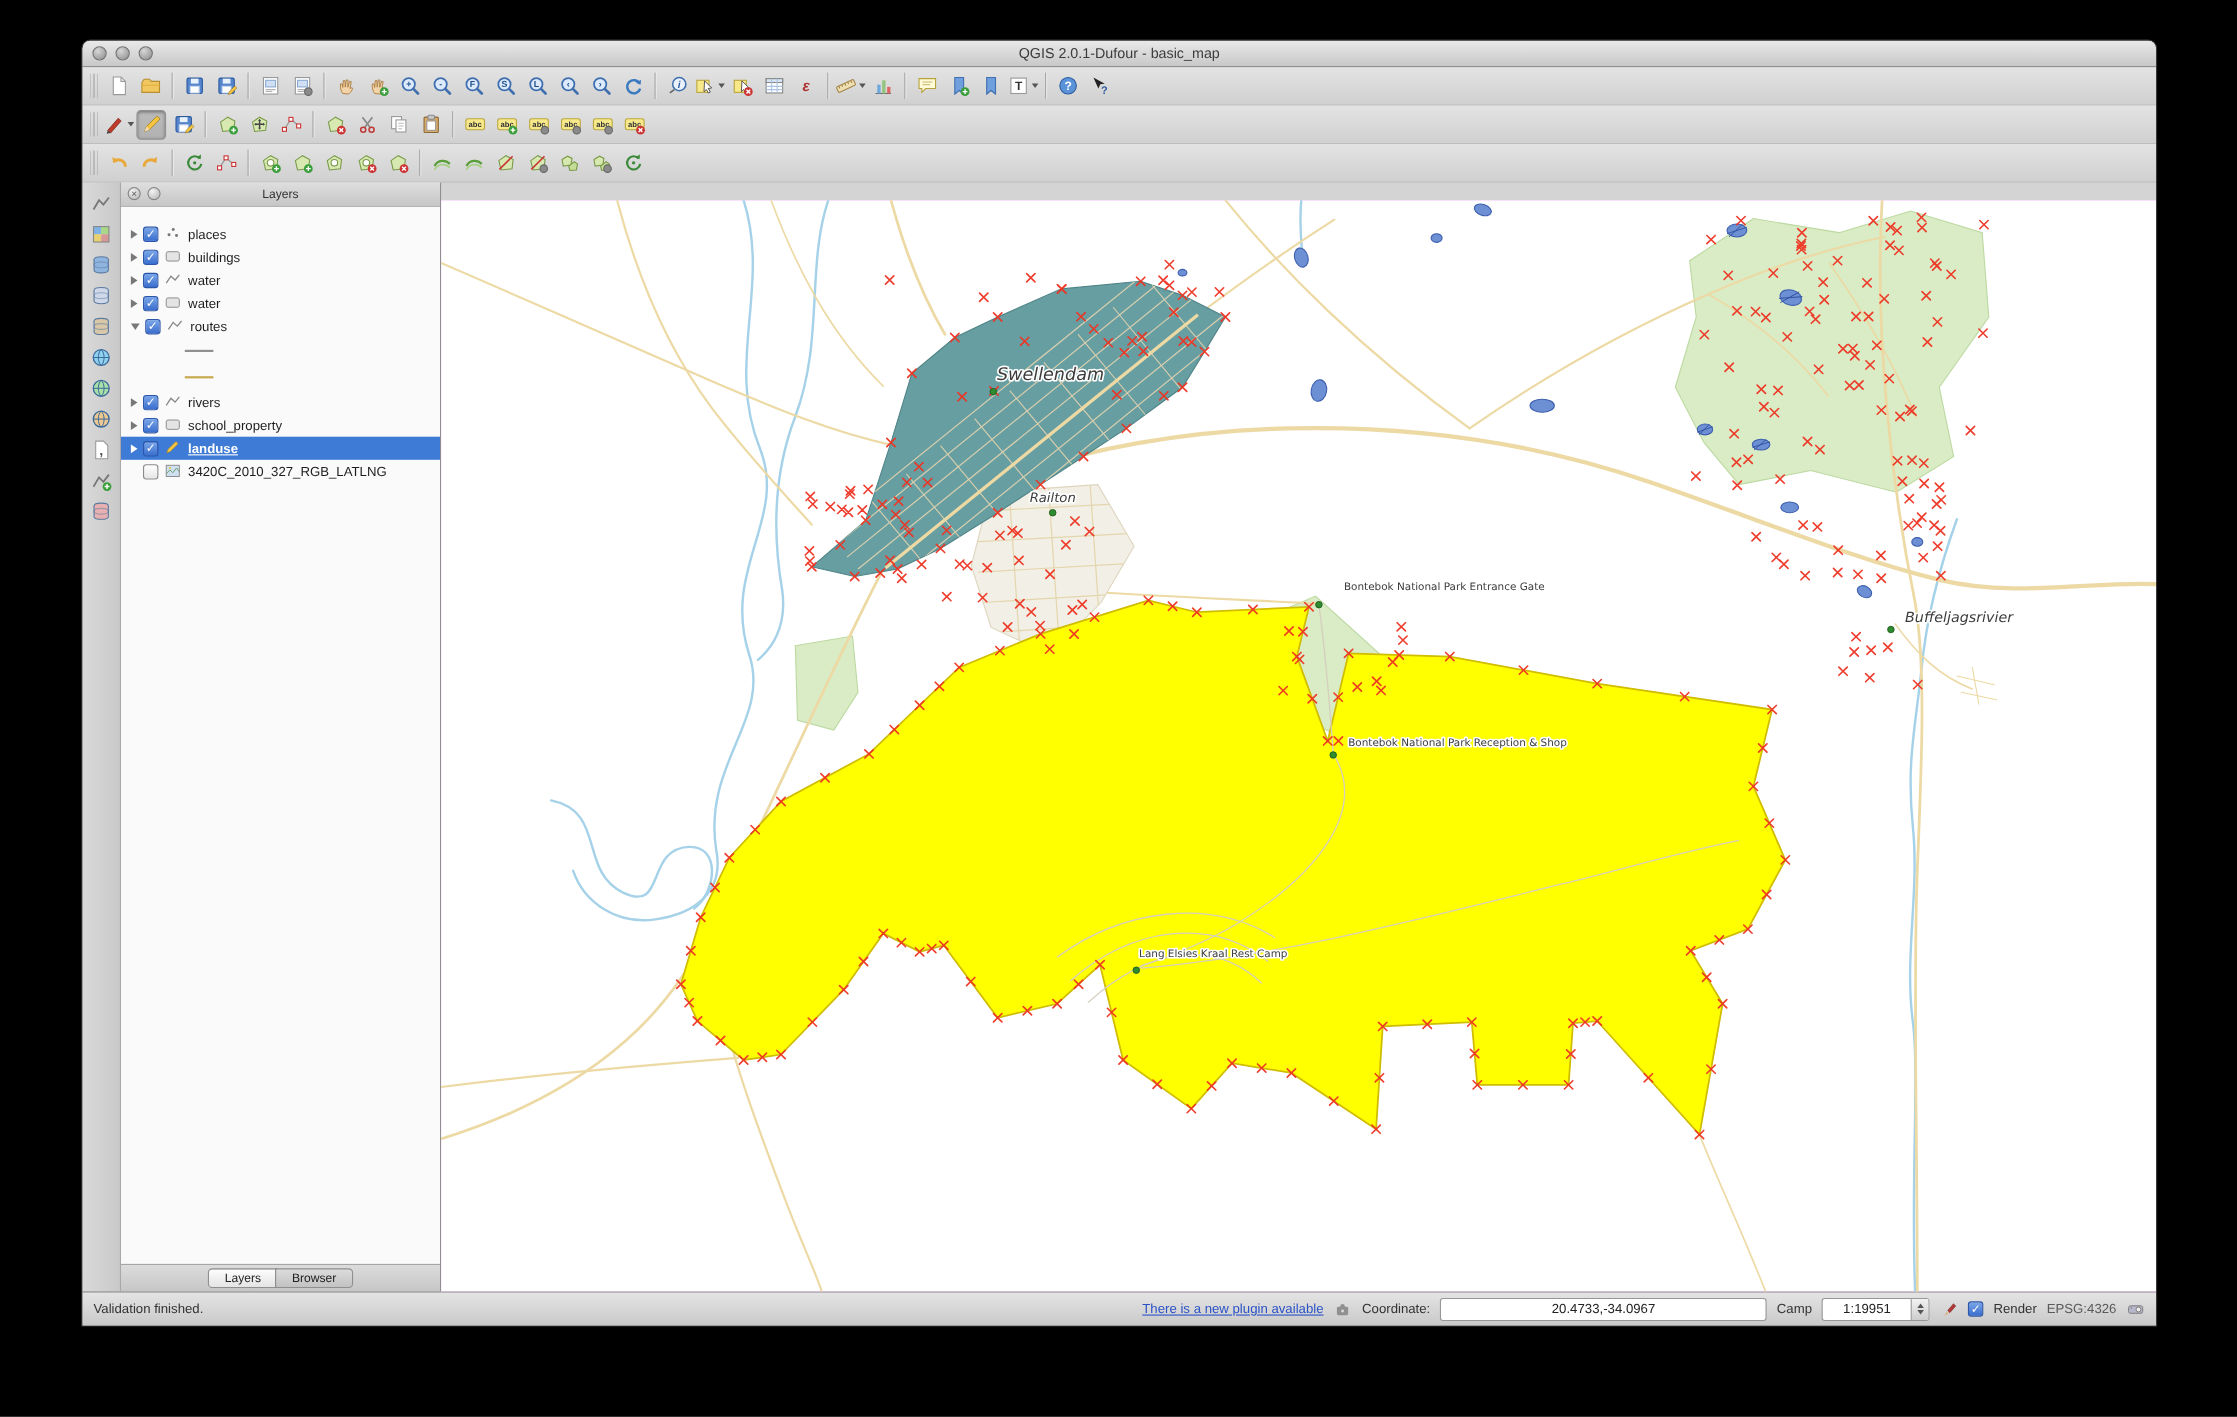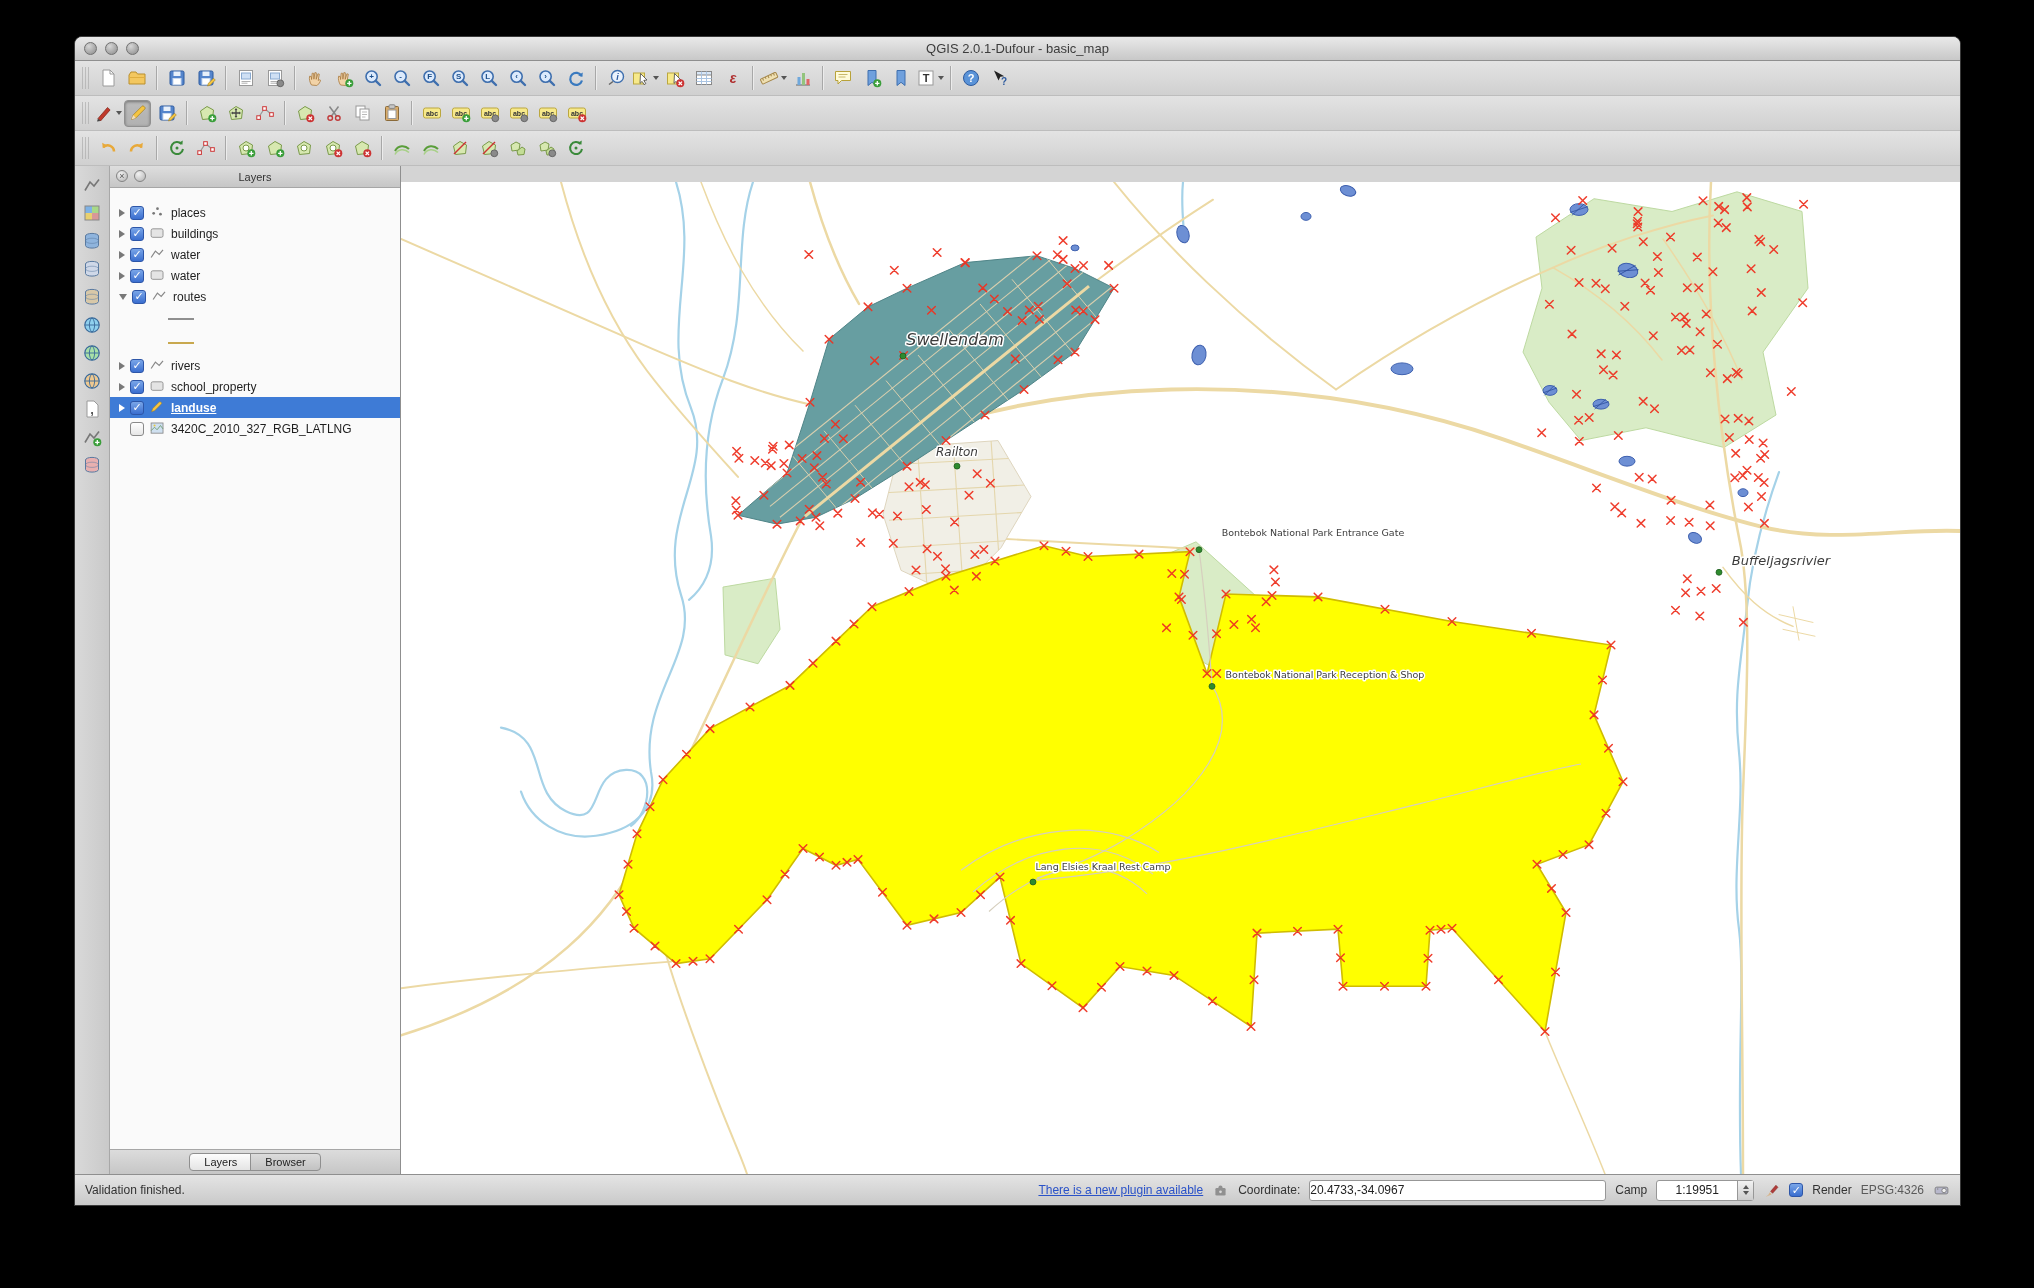--- a/index.html
+++ b/index.html
@@ -44,21 +44,21 @@
   .ptab{font-size:11px;color:#222;padding:2px 14px;border:1px solid #8f8f8f;background:linear-gradient(#dcdcdc,#c2c2c2);margin:0 -1px;}
   .ptab:first-child{border-radius:4px 0 0 4px;}
   .ptab:last-child{border-radius:0 4px 4px 0;}
   .ptab.active{background:linear-gradient(#fdfdfd,#e4e4e4);}
   .map{flex:1;position:relative;background:#f0abfc;min-width:0;margin-top:16px;}
   .map svg{position:absolute;left:0;top:0;width:100%;height:100%;}
   .statusbar{flex:0 0 30px;background:linear-gradient(#e4e4e4,#c9c9c9);border-top:1px solid #8f8f8f;display:flex;align-items:center;font-size:12px;color:#333;padding:0 10px;gap:9px;}
   .sspacer{flex:1;}
   .slink{color:#2a52c8;text-decoration:underline;text-align:center;}
   .sicon svg{width:17px;height:17px;display:block;}
-  .coordbox{width:295px;height:19px;line-height:19px;background:#fff;border:1px solid #979797;border-radius:3px;font-size:12px;color:#222;}
+  .coordbox{width:295px;height:19px;line-height:19px;background:#fff;border:1px solid #979797;border-radius:3px;text-align:center;font-size:12px;color:#222;}
   .scalebox{width:96px;height:19px;background:#fff;border:1px solid #979797;border-radius:3px;display:flex;align-items:stretch;}
   .scaleval{flex:1;text-align:center;line-height:19px;font-size:12px;color:#222;}
   .spin{width:15px;background:linear-gradient(#f2f2f2,#cdcdcd);border-left:1px solid #979797;display:flex;flex-direction:column;align-items:center;justify-content:center;gap:2px;}
   .sup{width:0;height:0;border-left:3px solid transparent;border-right:3px solid transparent;border-bottom:4px solid #555;}
   .sdn{width:0;height:0;border-left:3px solid transparent;border-right:3px solid transparent;border-top:4px solid #555;}
   .crs{color:#5a5a5a;}
 </style>
 </head>
 <body>
 

